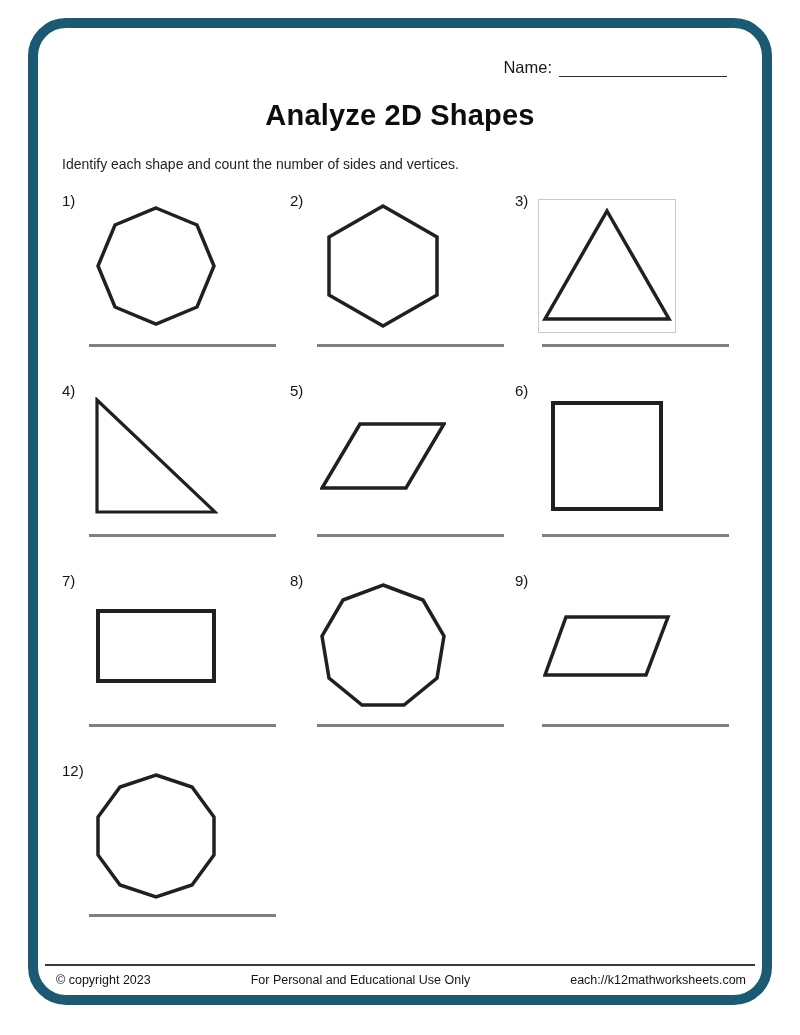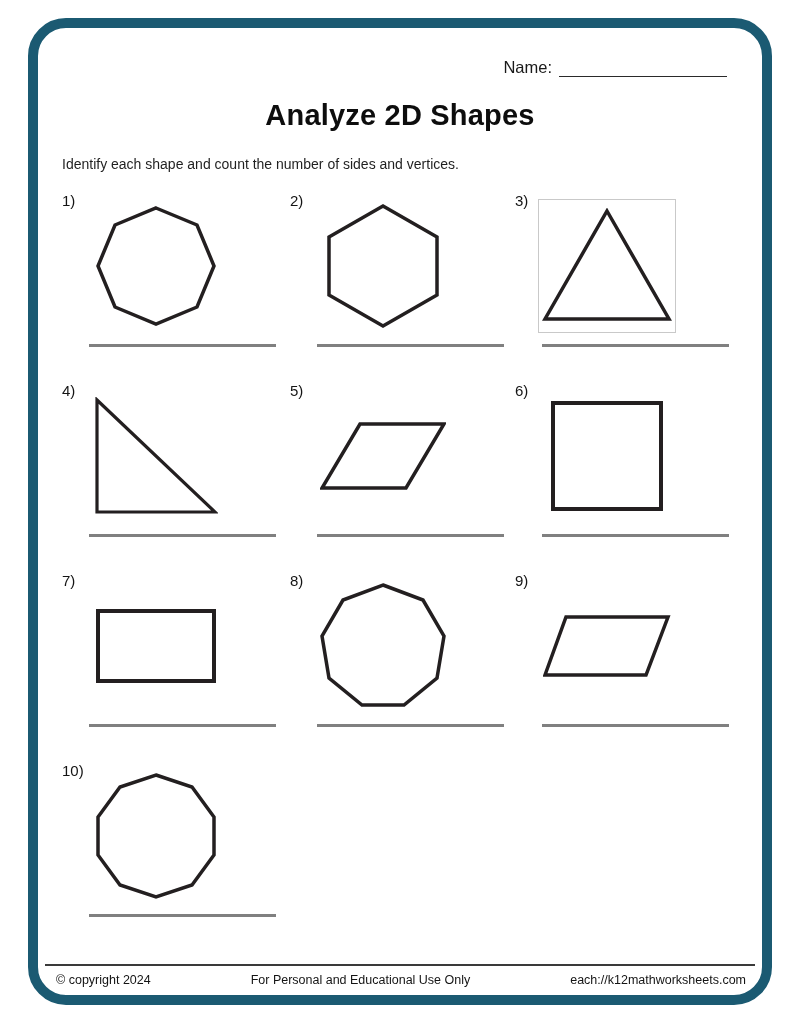--- a/index.html
+++ b/index.html
@@ -149,31 +149,31 @@
       <div class="cell">
         <span class="num">9)</span>
         <div class="shape-zone">
           <svg width="128" height="62" viewBox="0 0 128 62">
             <polygon points="23,2 125,2 103,60 2,60" stroke="#231f20" stroke-width="3.5" stroke-linejoin="miter"></polygon>
           </svg>
         </div>
         <div class="answer-line" style="background: rgb(128, 128, 128);"></div>
       </div>
       <div class="cell">
-        <span class="num">10)</span>
+        <span class="num">12)</span>
         <div class="shape-zone">
           <svg width="124" height="128" viewBox="0 0 124 128">
             <polygon points="62,3 98,15 120,45 120,83 98,113 62,125 26,113 4,83 4,45 26,15" stroke="#231f20" stroke-width="3.5" stroke-linejoin="miter"></polygon>
           </svg>
         </div>
         <div class="answer-line" style="background: rgb(128, 128, 128);"></div>
       </div>
     </div>
 
   <div class="footer-rule"></div>
 
   <div class="footer">
-    <span>© copyright 2024</span>
+    <span>© copyright 2023</span>
     <span>For Personal and Educational Use Only</span>
     <span>each://k12mathworksheets.com</span>
   </div>
 
 </div>
 
 </body></html>

